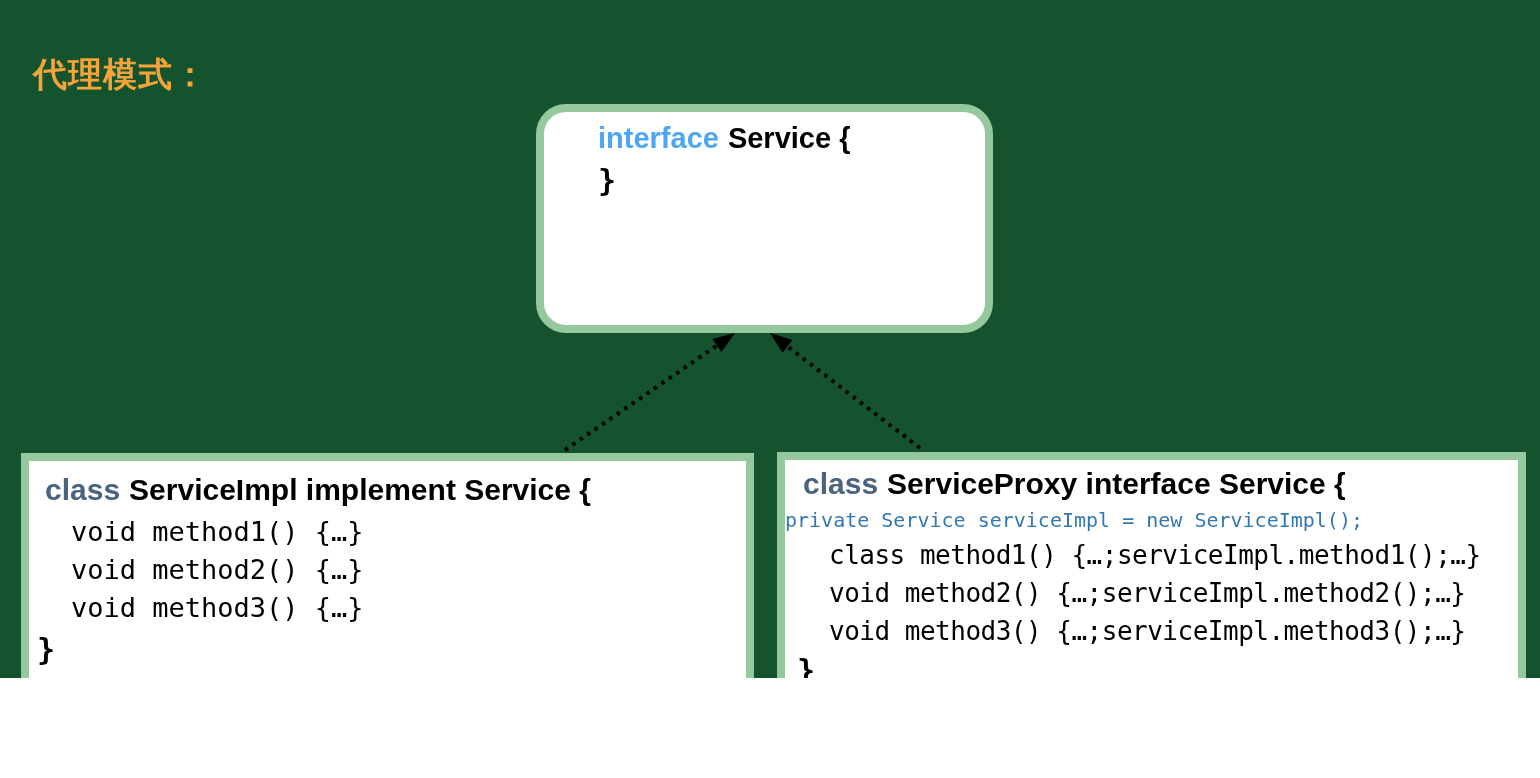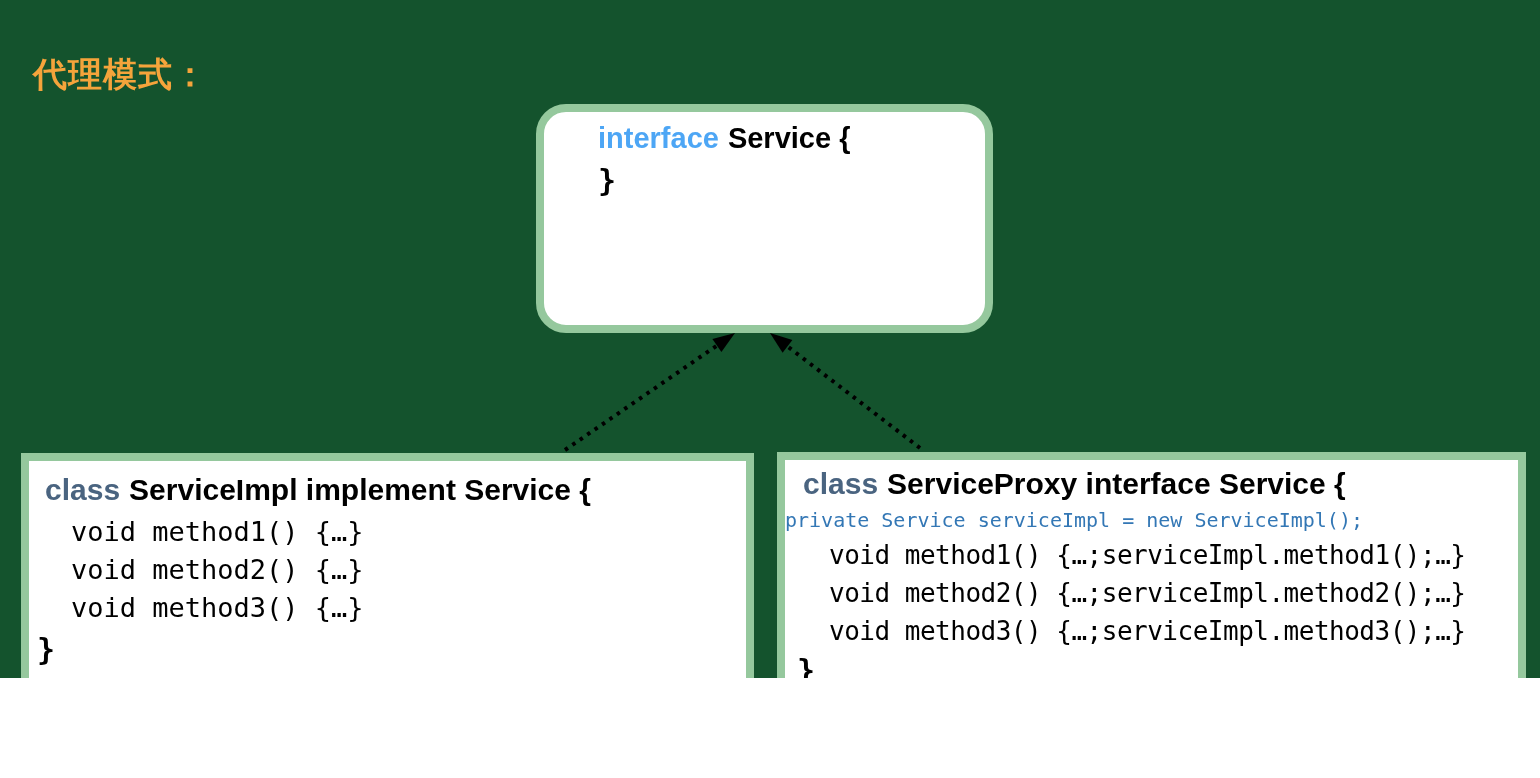--- a/index.html
+++ b/index.html
@@ -129,19 +129,19 @@
     <div class="code">void method2() {…}</div>
     <div class="code">void method3() {…}</div>
     <div class="brace">}</div>
   </div>
 
   <div class="box box-proxy">
     <div class="h">
       <span class="kw kw-slate">class</span><span>ServiceProxy interface Service {</span>
     </div>
     <div class="field">private Service serviceImpl = new ServiceImpl();</div>
-    <div class="code">void method1() {…;serviceImpl.method1();…}</div>
+    <div class="code">class method1() {…;serviceImpl.method1();…}</div>
     <div class="code">void method2() {…;serviceImpl.method2();…}</div>
     <div class="code">void method3() {…;serviceImpl.method3();…}</div>
     <div class="brace">}</div>
   </div>
 
 </div>
 
 </body></html>

